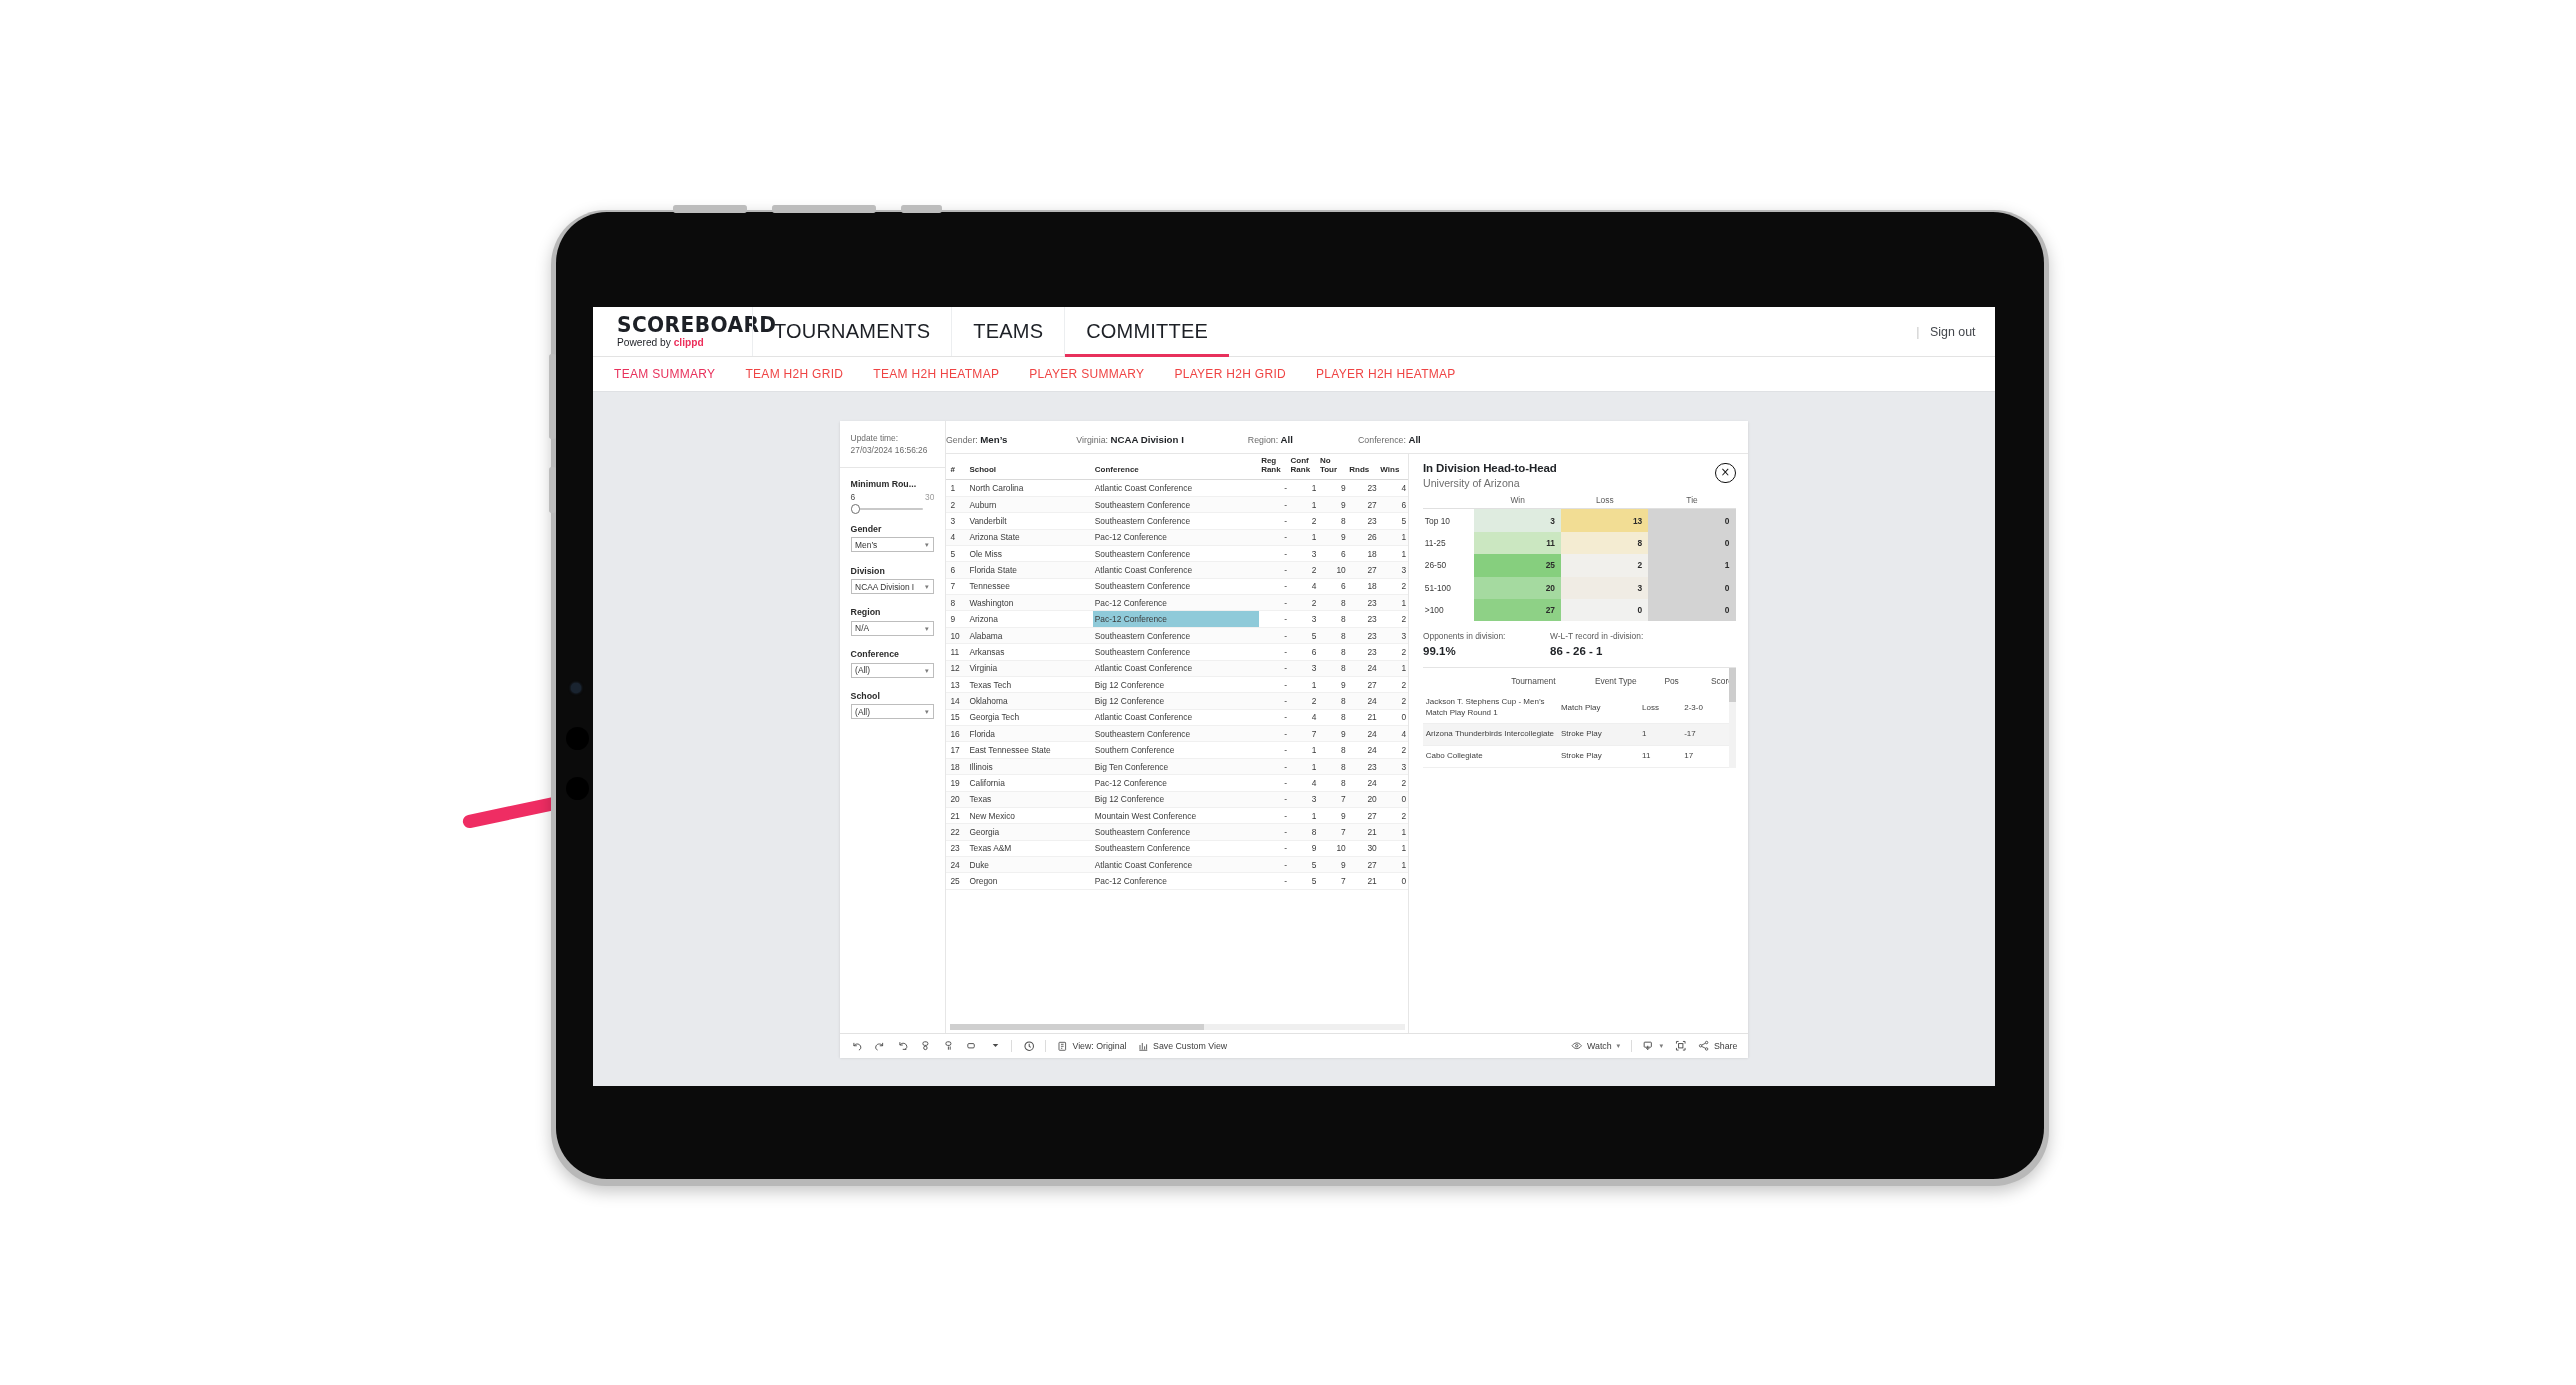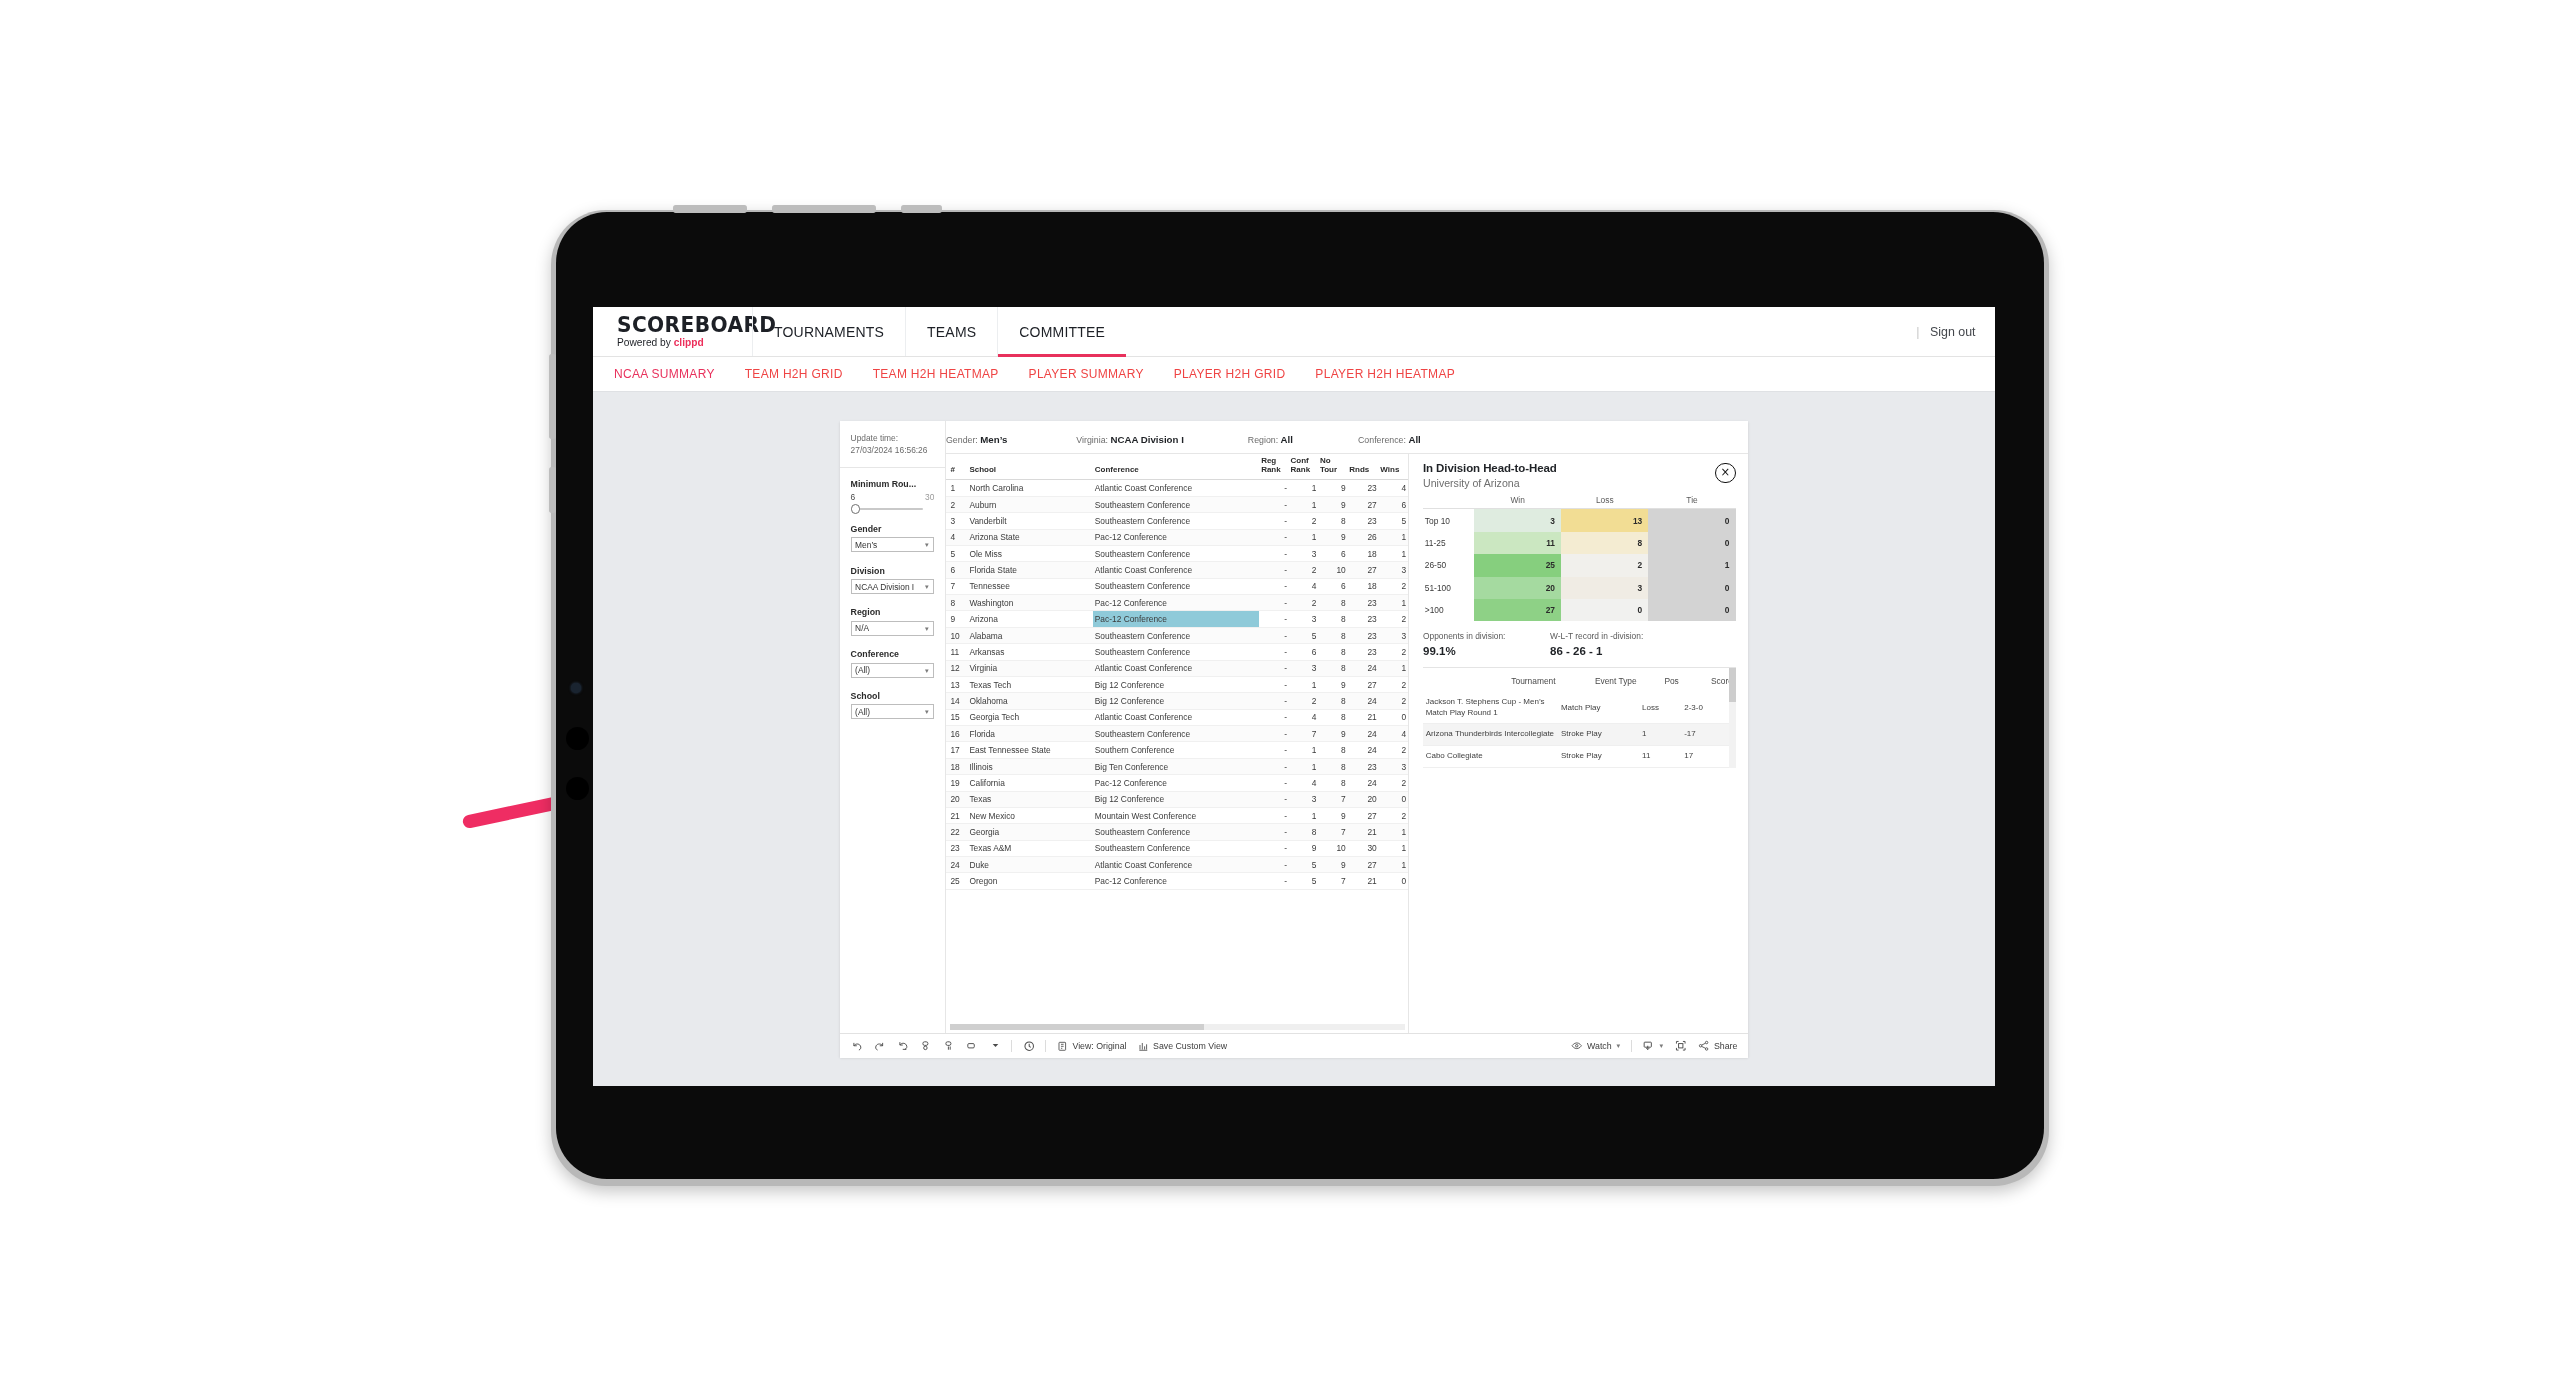--- a/index.html
+++ b/index.html
@@ -87,21 +87,21 @@
     letter-spacing: 0.4px;
     color: #1d2026;
     transform: scaleX(0.96);
     transform-origin: left center;
     line-height: 1;
   }
   .logo-sub { font-size: 10.2px; color: #1d2026; margin-top: 2.7px; line-height: 1; }
   .logo-sub b { color: #ec2f5b; font-weight: 700; }
   .nav-item {
     display: flex; align-items: center; padding: 0 21px;
-    font-size: 14px; color: #1d2026; letter-spacing: 0.2px;
+    font-size: 20px; color: #1d2026; letter-spacing: 0.2px;
     border-left: 0.9px solid #eceef0;
     cursor: pointer; position: relative;
   }
   .nav-item.active::after {
     content: ""; position: absolute; left: 0; right: 0; bottom: -0.9px;
     height: 2.7px; background: #e8315c;
   }
   .topbar-right {
     margin-left: auto; display: flex; align-items: center;
     padding-right: 19.5px; font-size: 12.4px; color: #44474c; gap: 10.6px;
@@ -302,21 +302,21 @@
       <div class="nav-item">TOURNAMENTS</div>
       <div class="nav-item">TEAMS</div>
       <div class="nav-item active">COMMITTEE</div>
       <div class="topbar-right">
         <span class="vsep">|</span>
         <span>Sign out</span>
       </div>
     </div>
 
     <div class="subnav">
-      <span class="active">NCAA SUMMARY</span>
+      <span class="active">TEAM SUMMARY</span>
       <span>TEAM H2H GRID</span>
       <span>TEAM H2H HEATMAP</span>
       <span>PLAYER SUMMARY</span>
       <span>PLAYER H2H GRID</span>
       <span>PLAYER H2H HEATMAP</span>
     </div>
 
     <div class="workarea">
       <div class="viz">
         <div class="viz-body">

